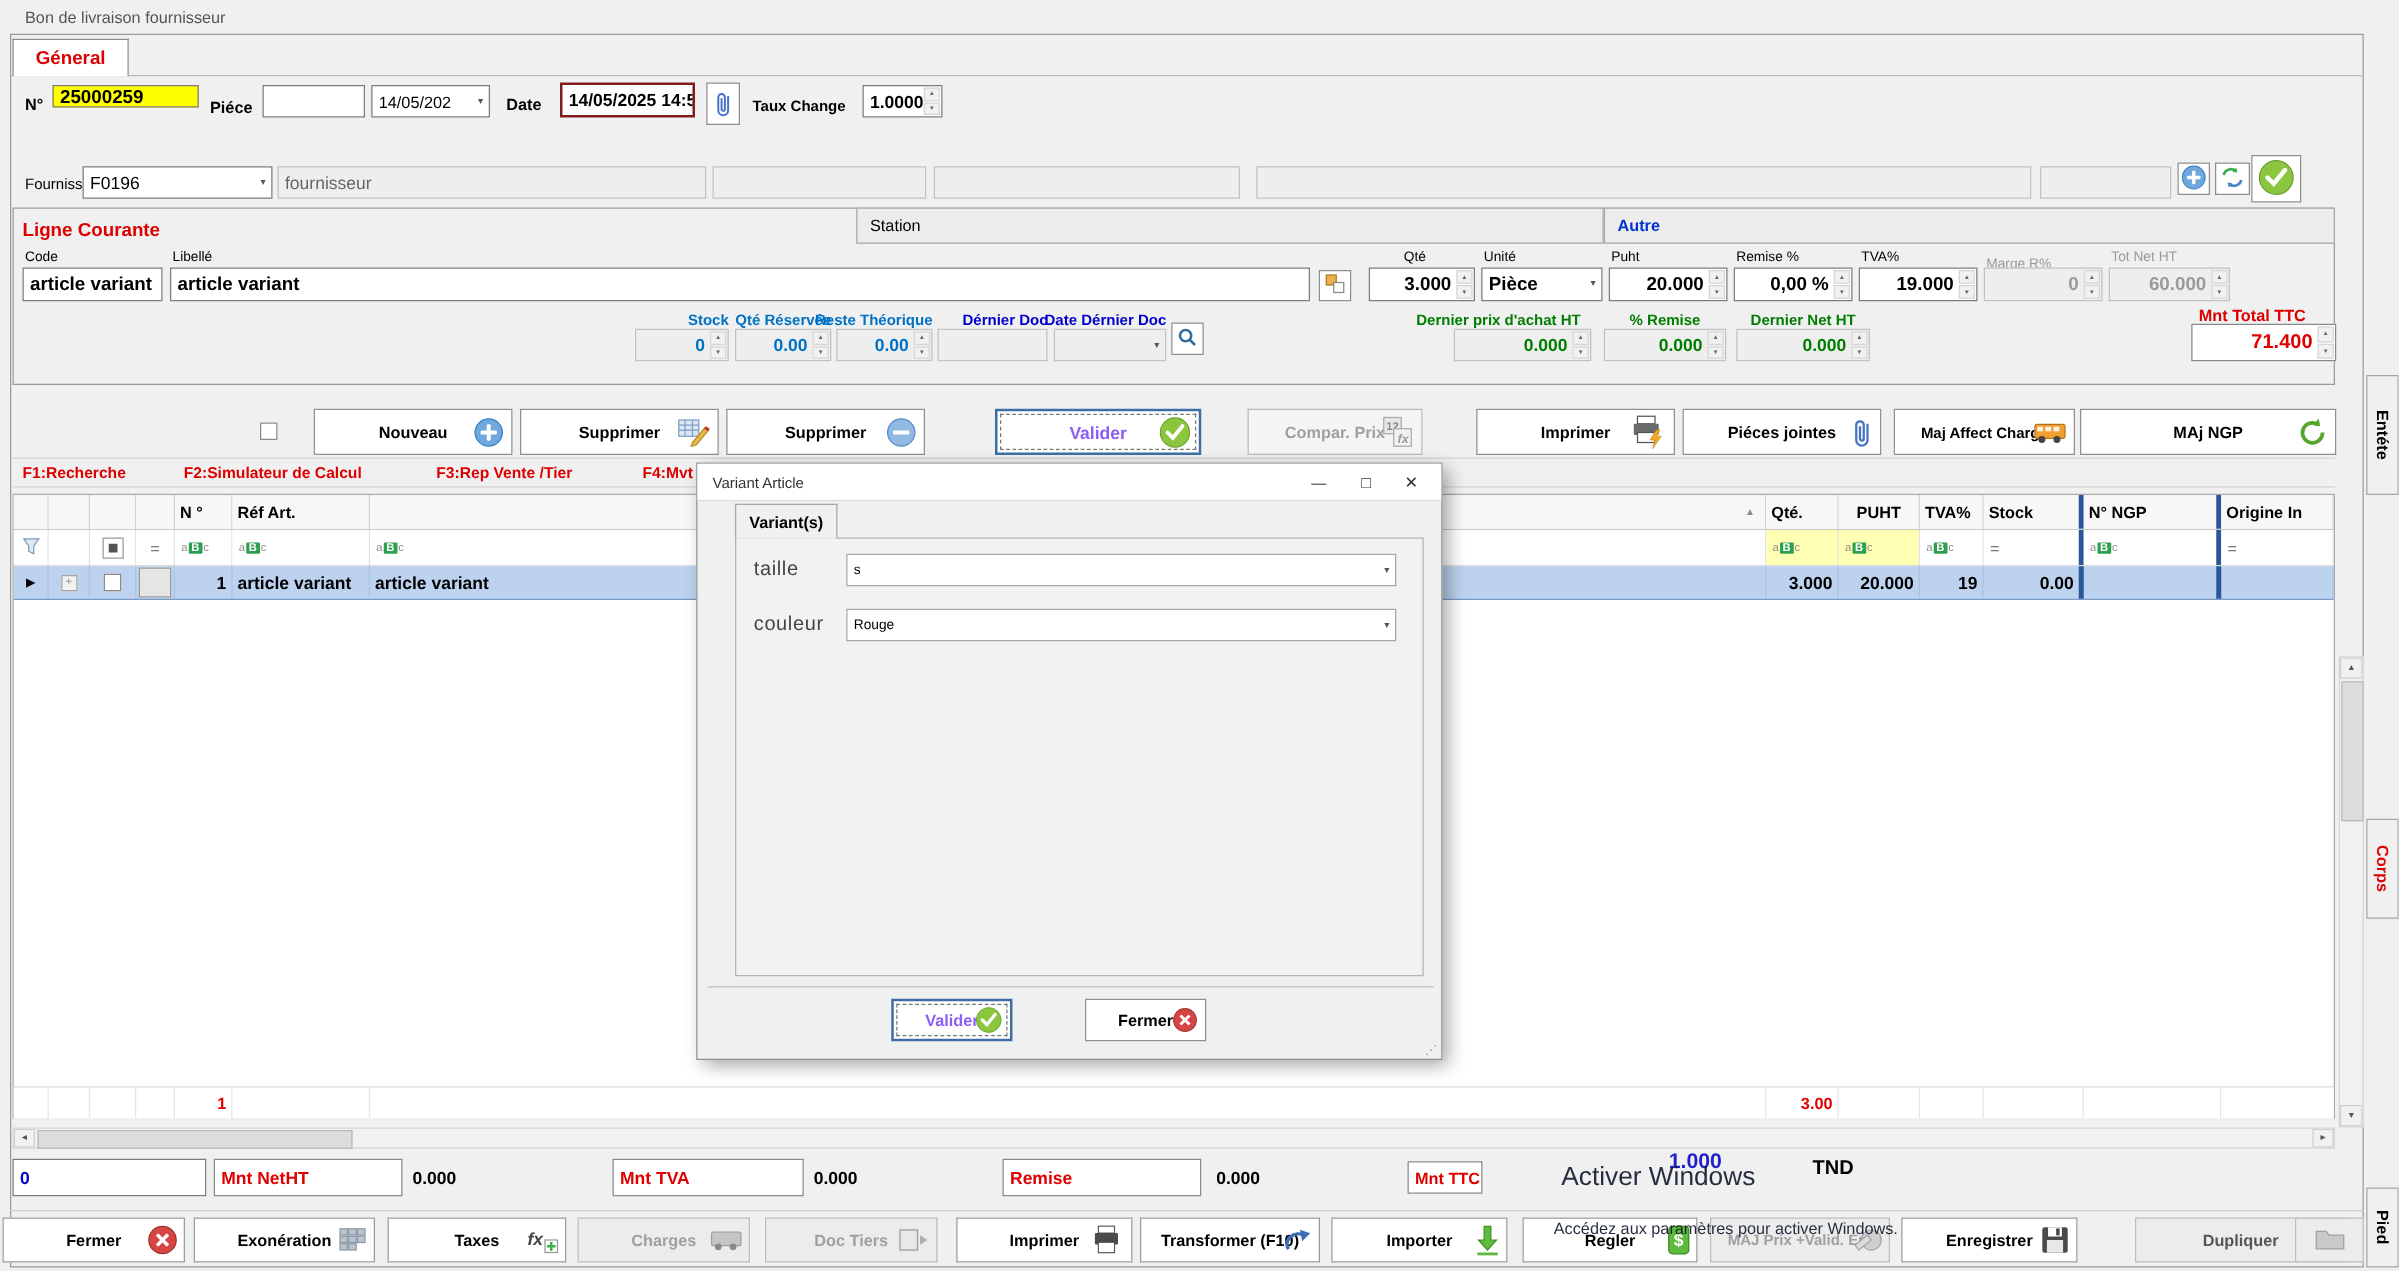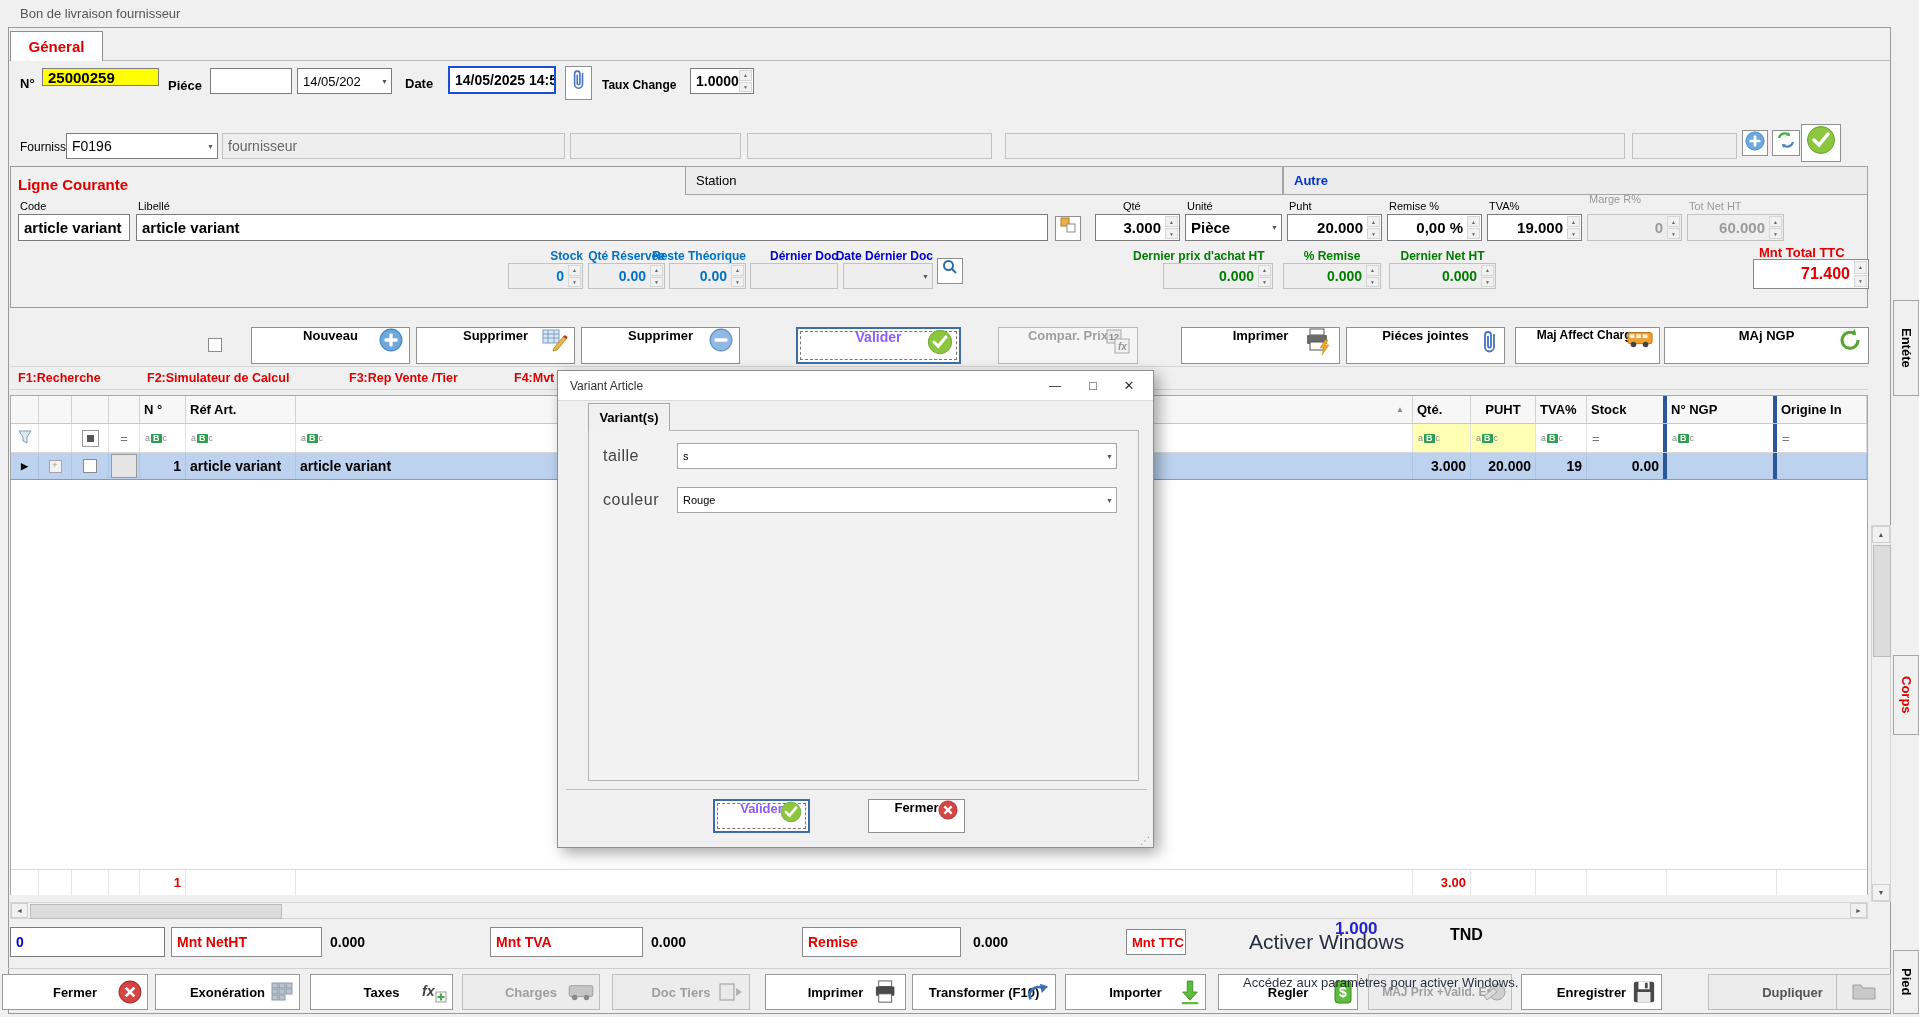--- a/index.html
+++ b/index.html
@@ -11,21 +11,21 @@
   .frame{border:1px solid #9a9a9a;background:#f0f0f0}
   .fld{background:#fff;border:1px solid #7b7b7b;display:flex;align-items:center;
        font-weight:bold;font-size:14px;padding:0 5px;overflow:hidden;white-space:nowrap;position:absolute;box-sizing:border-box}
   .fld.ro{background:#eeeeee;border-color:#c2c2c2;color:#9a9a9a}
   .fld.num{justify-content:flex-end;padding-right:18px}
   .fld.plain{font-weight:normal}
   .spin{position:absolute;right:1px;top:1px;bottom:1px;width:13px;display:flex;flex-direction:column;gap:1px}
   .spin i{flex:1;background:#f1f1f1;border:1px solid #d6d6d6;font-size:5px;line-height:4px;color:#666;
           display:flex;align-items:center;justify-content:center;font-style:normal}
   .carr{position:absolute;right:3px;top:0;bottom:0;display:flex;align-items:center;font-size:7px;color:#555}
-  .abtn{position:absolute;box-sizing:border-box;background:#fff;border:1px solid #8f8f8f;display:flex;align-items:flex-start;
+  .abtn{position:absolute;box-sizing:border-box;background:#fff;border:1px solid #8f8f8f;display:flex;align-items:center;
         justify-content:center;font-weight:bold;font-size:13px;cursor:pointer}
   .abtn .ic{position:absolute;right:6px;display:flex;align-items:center}
   .abtn.dis{color:#9f9f9f;background:#f5f5f5;border-color:#b9b9b9}
   .focusbtn{border:2px solid #3c6ea5;outline:1px dashed #777;outline-offset:-5px}
   .grn-txt{color:#8b5cf6}
   .hc{border-right:1px solid #d2d2d2;background:#f7f7f7;display:flex;align-items:center;
       font-weight:bold;font-size:13px;padding:0 4px;box-sizing:border-box;overflow:hidden;position:relative}
   .fc{border-right:1px solid #e2e2e2;background:#fff;display:flex;align-items:center;padding:0 5px;box-sizing:border-box;position:relative}
   .fc.y{background:#ffffb4}
   .dc{border-right:1px solid #a9c4e4;display:flex;align-items:center;font-weight:bold;font-size:14px;
@@ -76,21 +76,21 @@
 <div class="fld" style="left:210px;top:68px;width:82px;height:26px">
     <span></span>
   </div>
 
 <div class="fld plain" style="left:297px;top:68px;width:95px;height:26px;padding-right:16px;font-size:13px">
     <span>14/05/202</span>
   <span class="carr">▼</span>
 </div>
 
 <span class="a b" style="left:405px;top:76px;font-size:13px">Date</span>
-<div class="fld" style="left:448px;top:66px;width:108px;height:28px;border:2px solid #1d4ed8;font-size:14px">
+<div class="fld" style="left:448px;top:66px;width:108px;height:28px;border:2px solid #7f1d1d;font-size:14px">
     <span>14/05/2025 14:5</span>
   </div>
 
 <div class="abtn" style="left:565px;top:66px;width:27px;height:34px">
   <span class="ic" style="position:static">
     <svg width="14" height="24" viewBox="0 0 16 26">
         <path d="M12 6v13a4.5 4.5 0 01-9 0V7a3 3 0 016 0v11a1.5 1.5 0 01-3 0V8" fill="none" stroke="#4472c4" stroke-width="1.8"></path>
       </svg>
   </span>
 </div>
@@ -202,21 +202,21 @@
     </span>
 </div>
 <span class="a" style="left:1489px;top:200px;font-size:11px">TVA%</span>
 <div class="fld num" style="left:1487px;top:214px;width:95px;height:27px;font-size:15px">
   <span>19.000</span>
     <span class="spin">
       <i>▲</i>
       <i>▼</i>
     </span>
 </div>
-<span class="a gray" style="left:1589px;top:193px;font-size:11px">Marge R%</span>
+<span class="a gray" style="left:1589px;top:205px;font-size:11px">Marge R%</span>
 <div class="fld num ro" style="left:1587px;top:214px;width:95px;height:27px;font-size:15px">
   <span>0</span>
     <span class="spin">
       <i>▲</i>
       <i>▼</i>
     </span>
 </div>
 <span class="a gray" style="left:1689px;top:200px;font-size:11px">Tot Net HT</span>
 <div class="fld num ro" style="left:1687px;top:214px;width:97px;height:27px;font-size:15px">
   <span>60.000</span>

